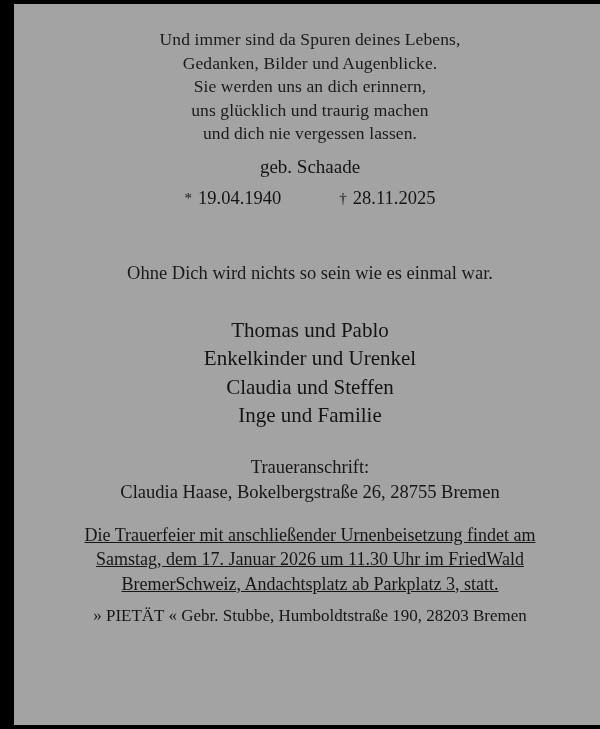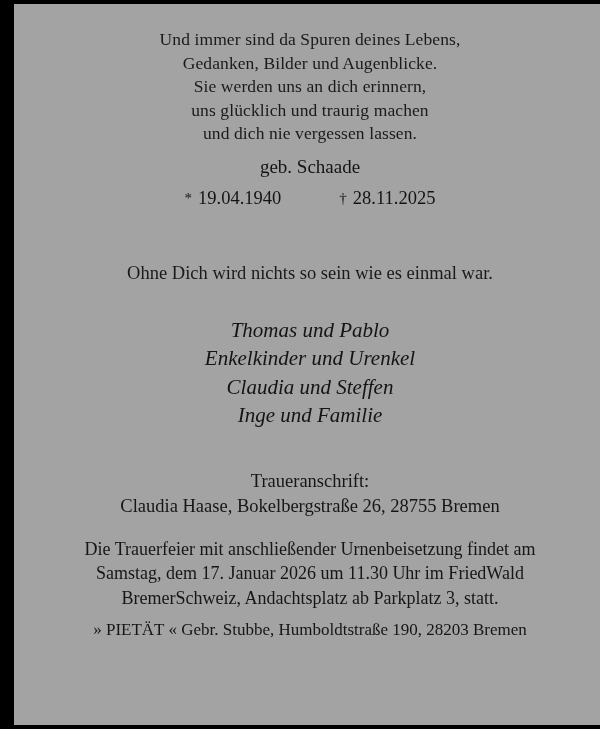--- a/index.html
+++ b/index.html
@@ -90,37 +90,38 @@
     white-space: nowrap;
   }
 
   
   .survivors {
     margin-top: 32px;
     font-size: 21px;
     line-height: 28.5px;
     color: #141414;
   }
-  .survivor-line { display: block; white-space: nowrap; font-style: italic; }
+  .survivor-line { display: block; white-space: nowrap; }
 
   
   .condolence {
-    margin-top: 39px;
+    margin-top: 25px;
     font-size: 18.5px;
     line-height: 25px;
     color: #161616;
   }
   .condolence-line { display: block; white-space: nowrap; }
 
   
   .service {
     margin-top: 18px;
     font-size: 18px;
     line-height: 24.5px;
     color: #161616;
+    text-decoration: underline;
   }
   .service-line { display: block; white-space: nowrap; }
 
   
   .funeral-home {
     margin-top: 9px;
     font-size: 17px;
     line-height: 22px;
     color: #161616;
     white-space: nowrap;

